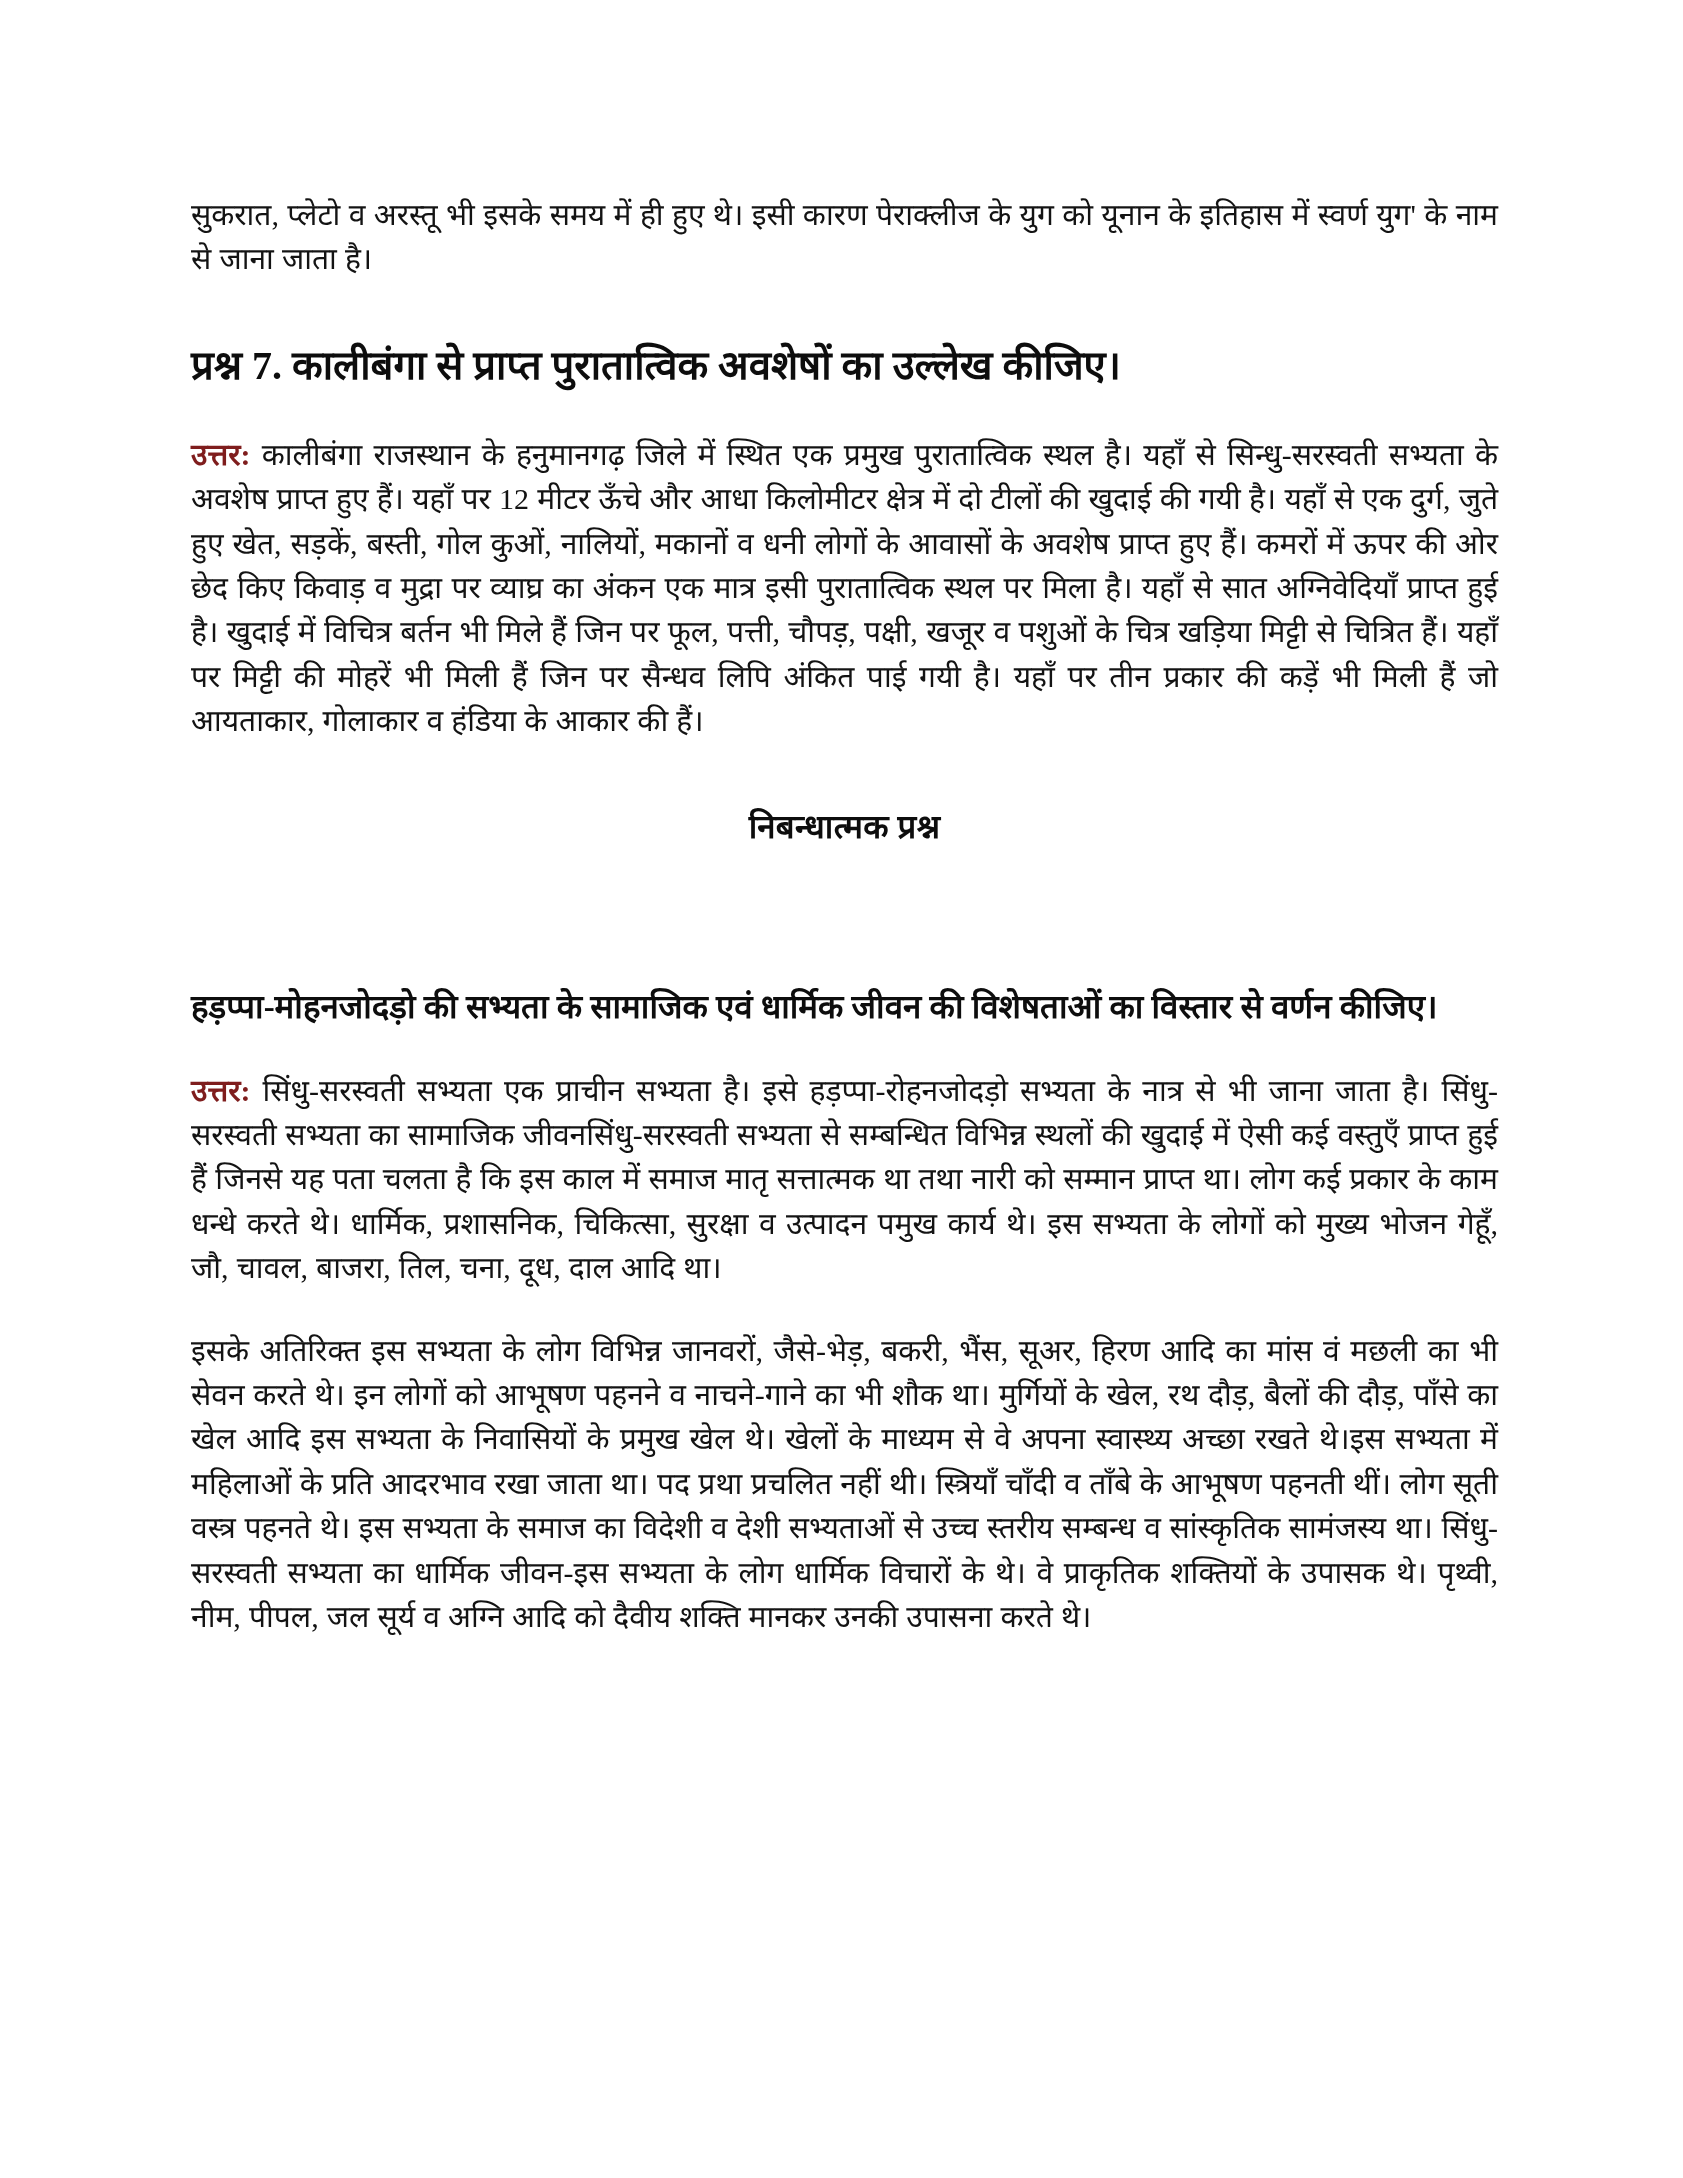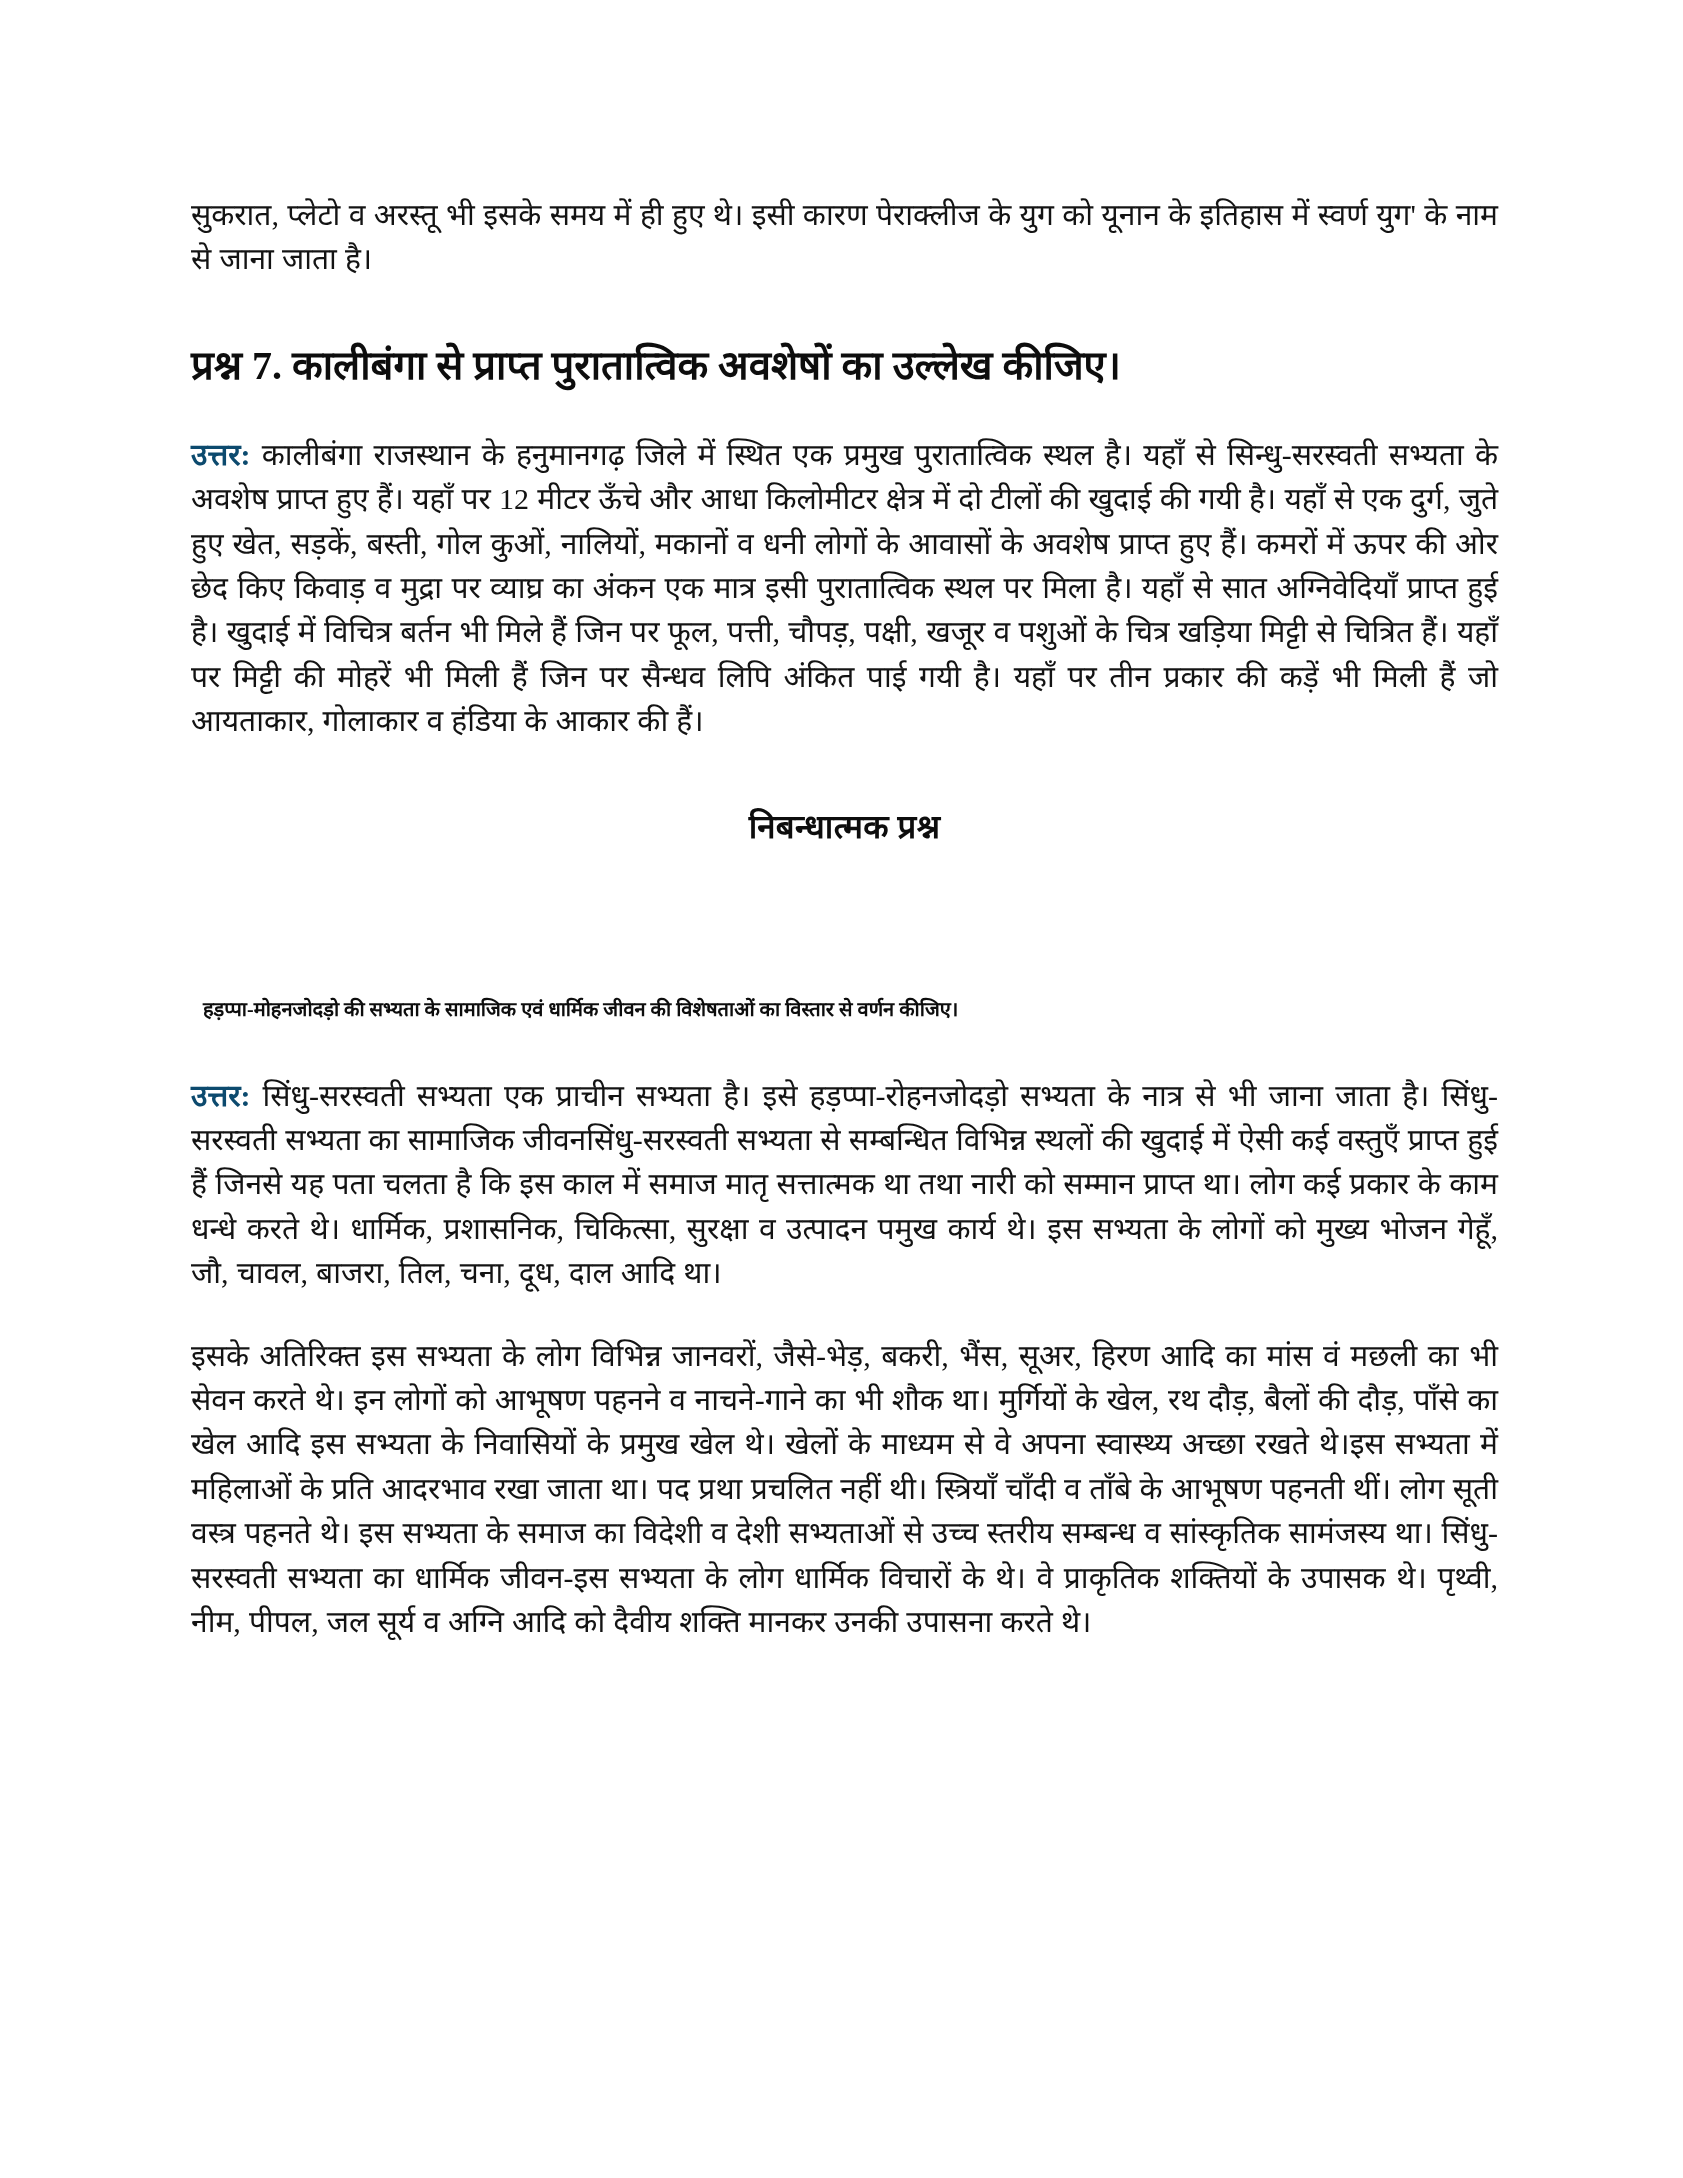--- a/index.html
+++ b/index.html
@@ -65,31 +65,31 @@
   }
 
   .centered-line {
     font-size: 29px;
     text-align: center;
     margin: 0;
     color: #131313;
   }
 
   .bold-question {
-    font-size: 20px;
+    font-size: 33px;
     line-height: 1.46;
     font-weight: bold;
-    margin: 12px;
+    margin: 0;
     color: #0d0d0d;
     text-align: left;
   }
 
   .answer-label {
     font-weight: bold;
-    color: #0c4a6e;
+    color: #7f1d1d;
   }
 
   .inline { display: inline; }
 </style>
 </head>
 <body>
 
 <div class="page">
   <div class="content">
 

